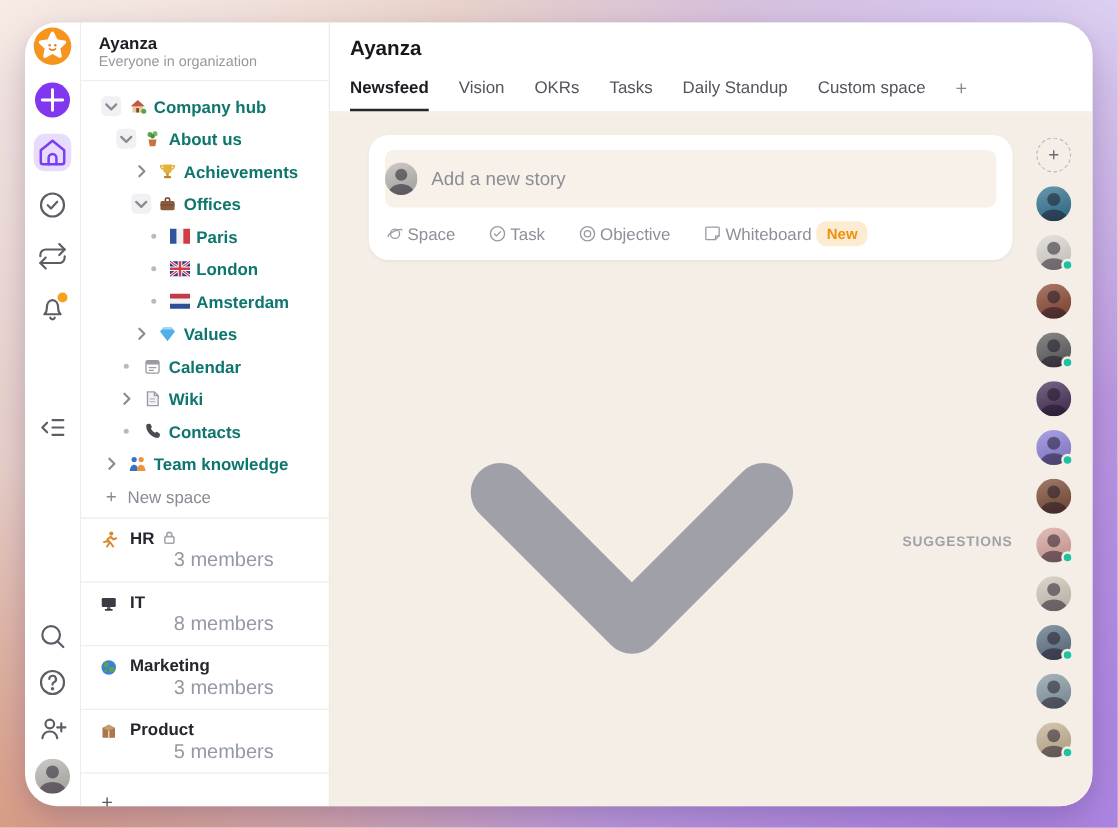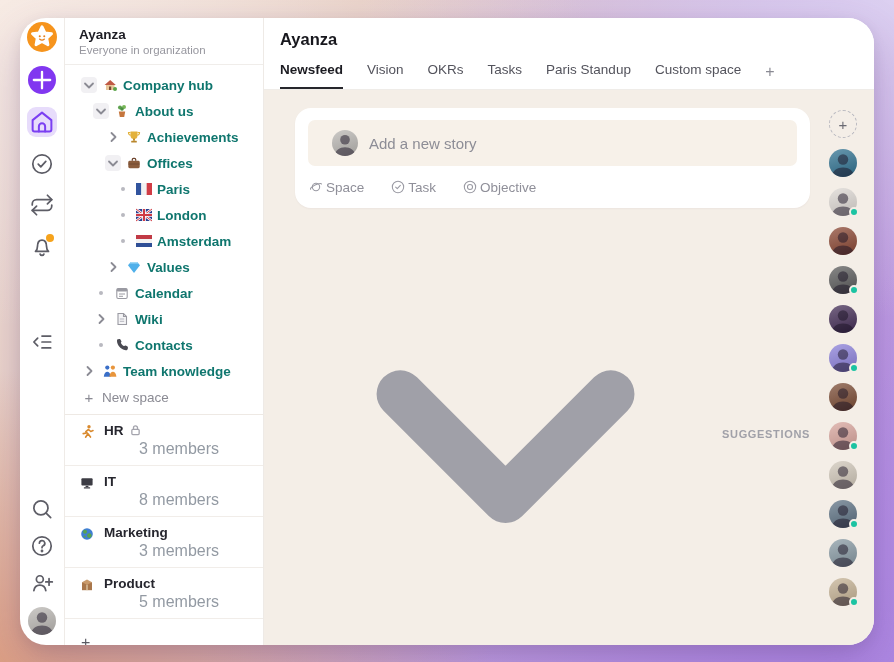--- a/index.html
+++ b/index.html
@@ -72,21 +72,21 @@
   .main-title { font-size:16.5px; font-weight:bold; color:#17171d; }
   .tabs { display:flex; align-items:flex-end; gap:24px; margin-top:13px; }
   .tab { font-size:13.5px; color:#53535c; padding-bottom:10px; cursor:pointer; border-bottom:2.5px solid transparent; white-space:nowrap; }
   .tab.active { color:#1c1c22; font-weight:bold; border-bottom-color:#26262c; }
   .tab-add { font-size:16px; color:#8a8a93; padding-bottom:8px; cursor:pointer; }
 
   .content { flex:1; min-height:0; display:flex; background:#f4eee7; }
   .feed { flex:1; min-width:0; padding:18px 0 0 31px; overflow:hidden; }
 
   .composer { width:515px; background:#fff; border-radius:16px; padding:12px 13px 0; box-shadow:0 1px 2px rgba(40,30,60,.04); }
-  .composer-input { height:46px; background:#f7f1e9; border-radius:7px; display:flex; align-items:center; gap:11px; padding:0 24px; cursor:text; }
+  .composer-input { height:46px; background:#f7f1e9; border-radius:7px; display:flex; align-items:center; gap:11px; padding:0 0; cursor:text; }
   .composer-input .pavatar { width:26px; height:26px; flex:none; }
   .composer-ph { font-size:15px; color:#8d8d96; }
   .composer-actions { height:42px; display:flex; align-items:center; gap:26px; }
   .action { display:flex; align-items:center; gap:2px; background:none; border:none; cursor:pointer; color:#9a9aa3; }
   .action svg { width:17px; height:17px; }
   .action-label { font-size:13.5px; color:#8f8f99; }
   .badge-new { font-size:12px; font-weight:bold; color:#ef9011; background:#fcecd2; border-radius:8px; padding:3px 8px; margin-left:2px; }
 
   .sugg-head { display:flex; align-items:center; gap:6px; margin-top:15px; color:#a0a0a8; cursor:pointer; width:515px; }
   .sugg-head svg { width:11px; height:11px; }
@@ -464,21 +464,21 @@
   </aside>
 
   <section class="main">
     <header class="main-header">
       <div class="main-title">Ayanza</div>
       <div class="tabs" id="tabs">
           <div class="tab active">Newsfeed</div>
           <div class="tab">Vision</div>
           <div class="tab">OKRs</div>
           <div class="tab">Tasks</div>
-          <div class="tab">Paris Standup</div>
+          <div class="tab">Daily Standup</div>
           <div class="tab">Custom space</div>
           <div class="tab-add">+</div>
         </div>
     </header>
 
     <div class="content">
       <div class="feed">
 
         <div class="composer">
           <div class="composer-input">
@@ -513,20 +513,30 @@
               </button>
               <button class="action">
                 <span class="ticon">
                   <svg viewBox="0 0 24 24" fill="none" stroke="currentColor" stroke-width="1.6" stroke-linecap="round" stroke-linejoin="round" style="width:100%;height:100%">
                     <circle cx="12" cy="12" r="8.5"></circle>
                     <circle cx="12" cy="12" r="3.8"></circle>
                   </svg>
                 </span>
                 <span class="action-label">Objective</span>
               </button>
+              <button class="action">
+                <span class="ticon">
+                  <svg viewBox="0 0 24 24" fill="none" stroke="currentColor" stroke-width="1.6" stroke-linecap="round" stroke-linejoin="round" style="width:100%;height:100%">
+                    <path d="M5 4h14a1 1 0 0 1 1 1v9.5L15.5 19H5a1 1 0 0 1-1-1V5a1 1 0 0 1 1-1z"></path>
+                    <path d="M20 14.5h-3.5a1 1 0 0 0-1 1V19"></path>
+                  </svg>
+                </span>
+                <span class="action-label">Whiteboard</span>
+                <span class="badge-new">New</span>
+              </button>
             </div>
         </div>
 
         <div class="sugg-head">
           <span style="display: block; width: 100%; height: 100%;">
               <svg viewBox="0 0 16 16" fill="none" stroke="currentColor" stroke-width="1.6" stroke-linecap="round" stroke-linejoin="round" style="width:100%;height:100%">
                 <path d="M4 6.5 8 10.5 12 6.5" stroke-width="1.8"></path>
               </svg>
             </span>
           <span class="sugg-label">SUGGESTIONS</span>

